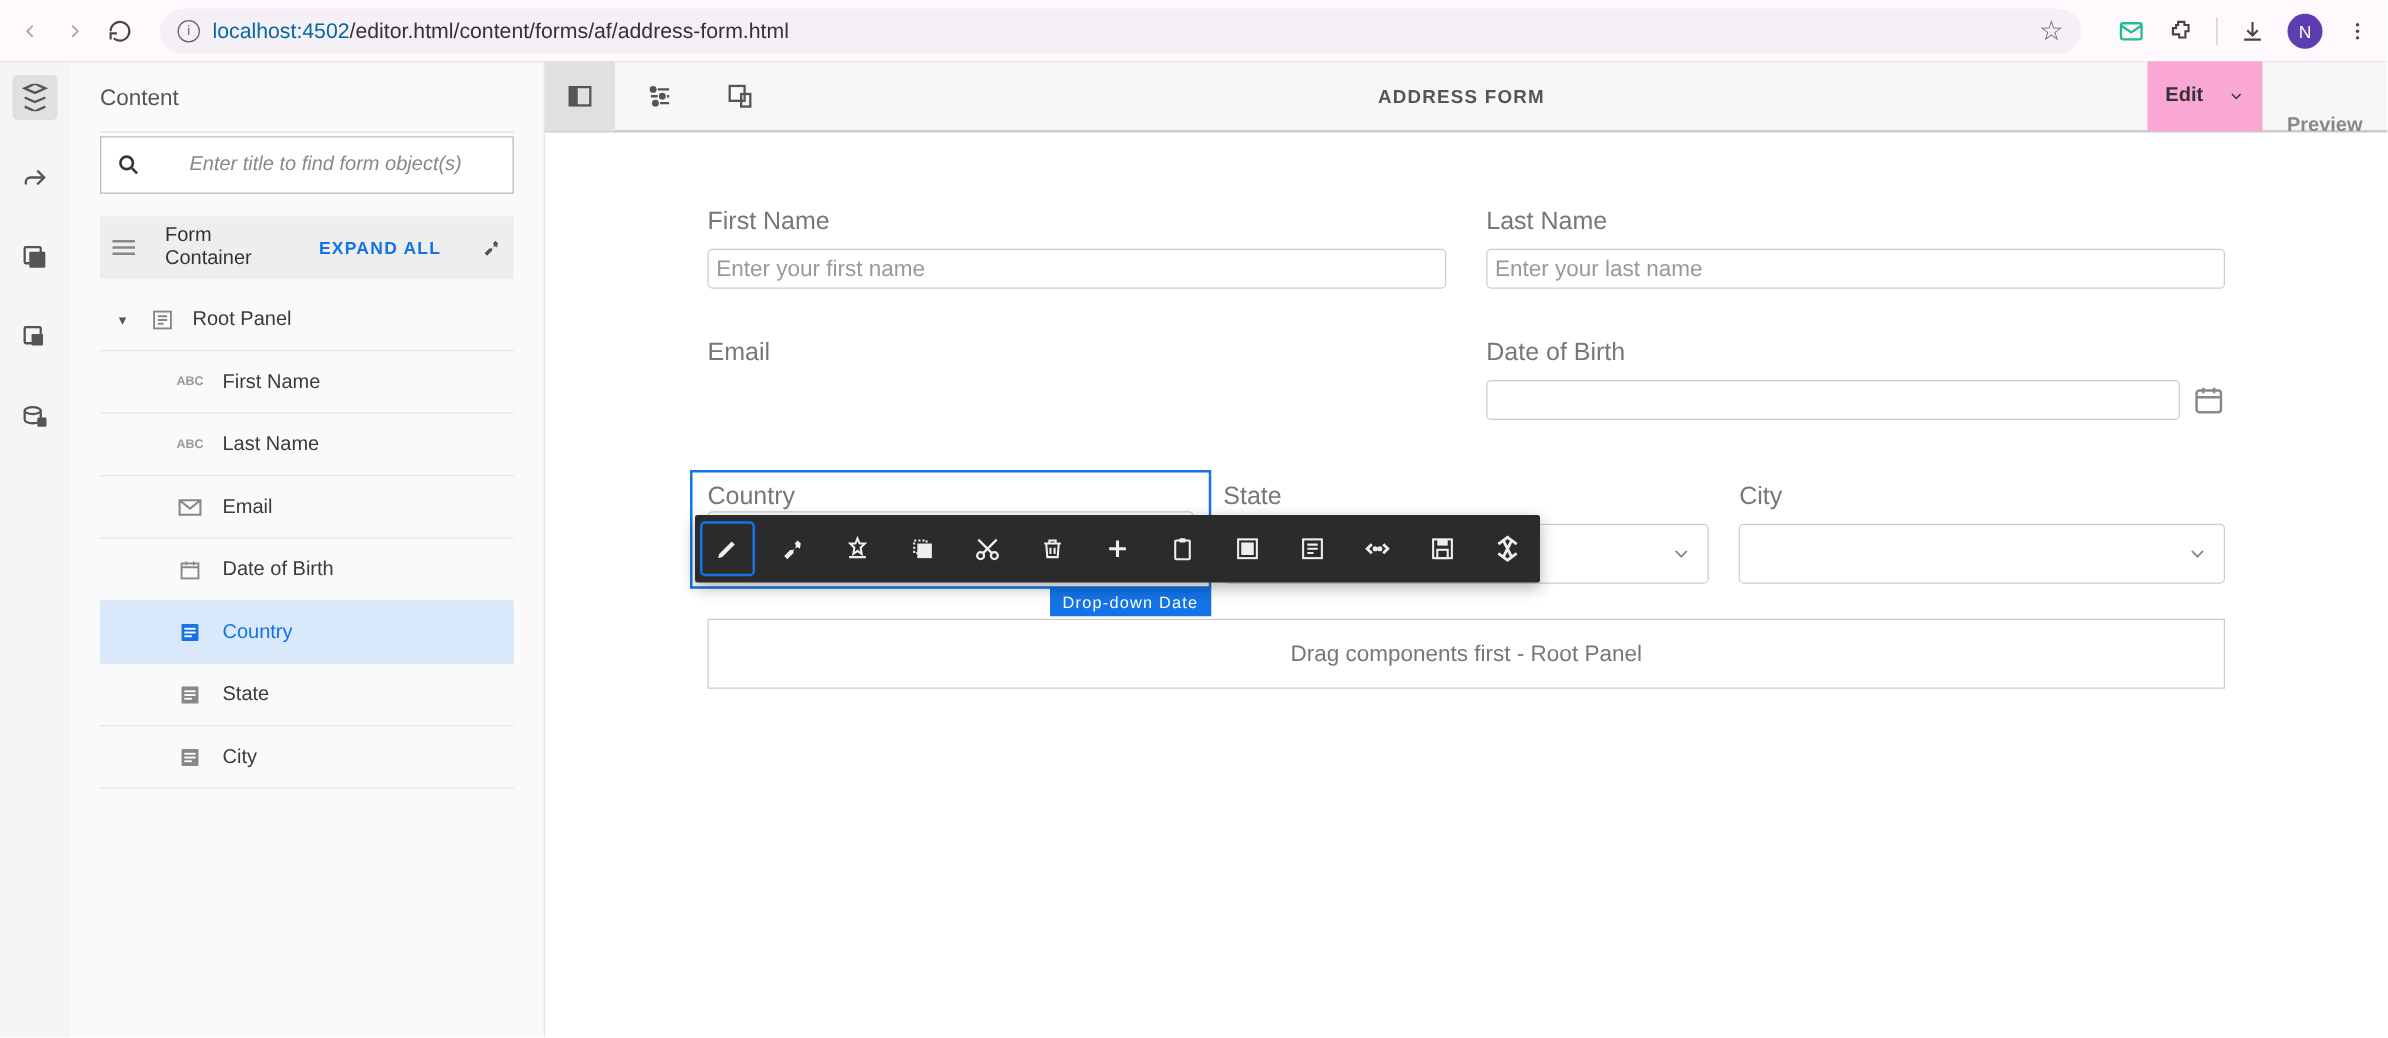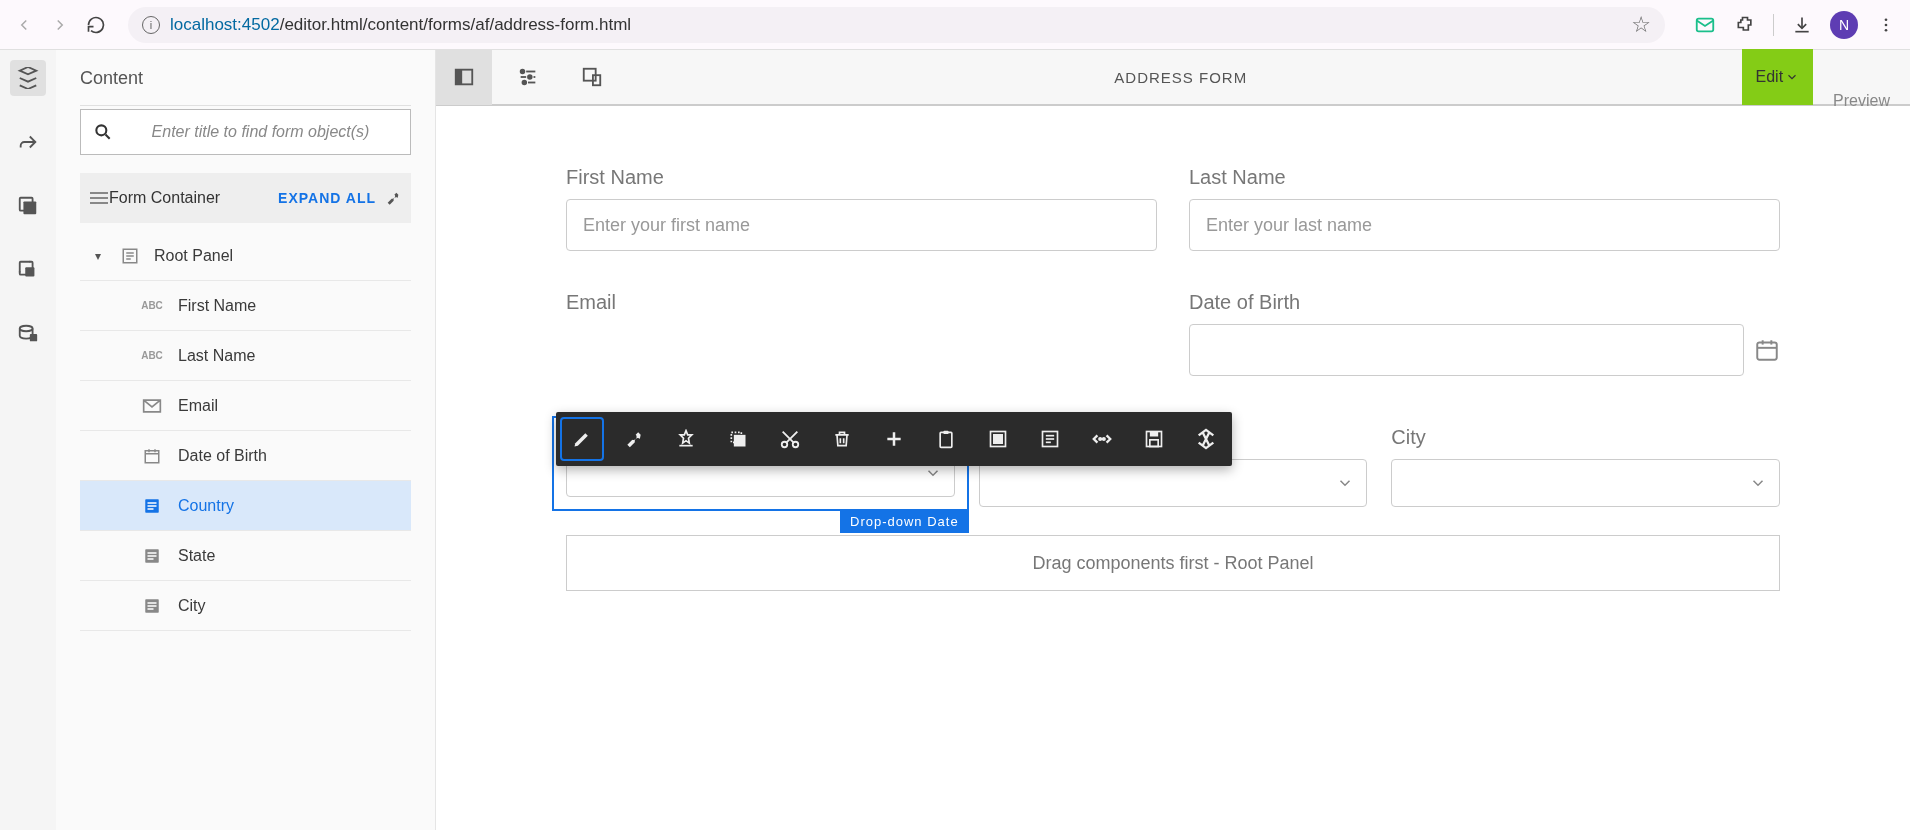--- a/index.html
+++ b/index.html
@@ -164,21 +164,21 @@
       text-align: center;
     }
     .search-box input::placeholder { color: #888; }
 
     .form-container-row {
       background: #eee;
       height: 50px;
       display: flex;
       align-items: center;
       padding: 0 10px;
-      gap: 1px;
+      gap: 24px;
     }
     .hamburger-lines {
       display: flex;
       flex-direction: column;
       gap: 3px;
     }
     .hamburger-lines span {
       width: 18px;
       height: 2px;
       background: #888;
@@ -244,20 +244,21 @@
       background: #fff;
       display: flex;
       flex-direction: column;
     }
     .topbar {
       height: 56px;
       background: #f7f7f7;
       border-bottom: 2px solid #ccc;
       display: flex;
       align-items: center;
+      font-weight: bold;
     }
     .topbar-left {
       display: flex;
       gap: 8px;
     }
     .topbar-btn {
       width: 56px;
       height: 56px;
       display: flex;
       align-items: center;
@@ -273,24 +274,24 @@
       letter-spacing: 1px;
       color: #555;
     }
     .topbar-right {
       display: flex;
       align-items: center;
     }
     .mode-edit {
       display: flex;
       align-items: center;
-      gap: 2px;
+      gap: 19px;
       height: 56px;
       padding: 0 14px;
-      background: #84cc16;
+      background: #f9a8d4;
       cursor: pointer;
       font-size: 16px;
       color: #333;
     }
     .mode-preview {
       padding: 0 20px;
       font-size: 16px;
       color: #888;
       cursor: pointer;
       margin-top: 48px;
@@ -310,24 +311,24 @@
       flex: 1;
       display: flex;
       flex-direction: column;
     }
     .field-label {
       font-size: 20px;
       color: #777;
       margin-bottom: 10px;
     }
     .text-input {
-      height: 52px;
+      height: 32px;
       border: 1px solid #ccc;
       border-radius: 4px;
-      padding: 0 16px;
+      padding: 0 6px;
       font-size: 18px;
       color: #14532d;
     }
     .text-input::placeholder { color: #999; }
     .date-wrap {
       display: flex;
       align-items: center;
       gap: 10px;
     }
     .date-wrap .text-input { flex: 1; }

